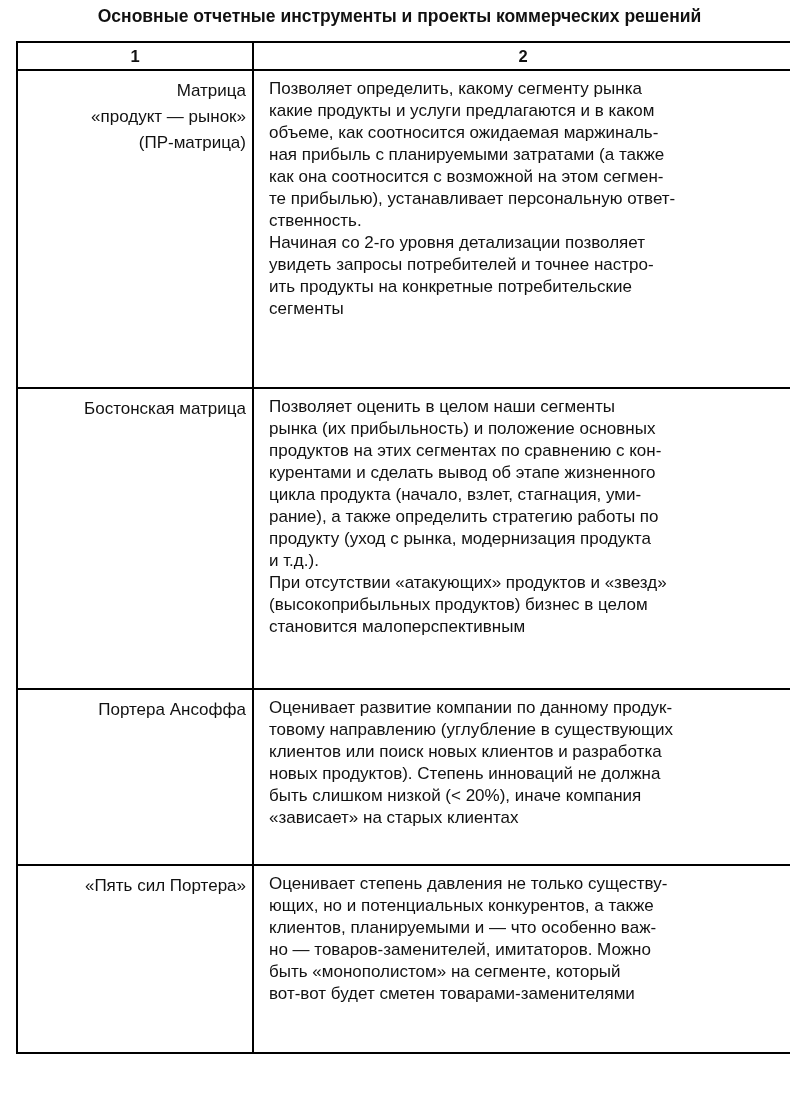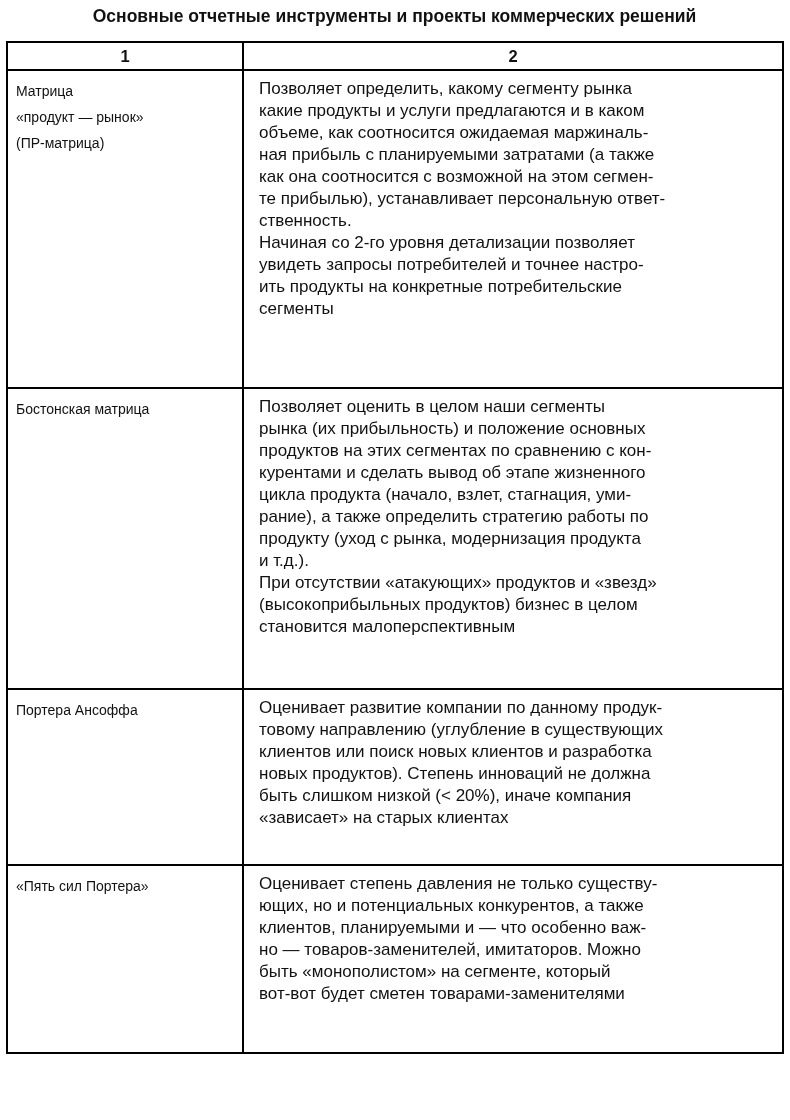--- a/index.html
+++ b/index.html
@@ -8,21 +8,21 @@
   }
   body {
     width: 790px;
     height: 1120px;
     background: #ffffff;
     color: #111111;
     font-family: "Liberation Sans", sans-serif;
     overflow: hidden;
   }
   .page {
-    padding: 4px 7px 0 6px;
+    padding: 4px 7px 0 16px;
     box-sizing: border-box;
   }
   .title {
     font-size: 17.5px;
     font-weight: bold;
     text-align: center;
     margin: 2px 0 15px 0;
     line-height: 20px;
   }
   table.tbl {
@@ -46,22 +46,22 @@
   }
   th.num {
     font-size: 16.5px;
     font-weight: bold;
     text-align: center;
     vertical-align: middle;
     padding: 2px;
   }
   td.tool {
     vertical-align: top;
-    text-align: left;
-    font-size: 14px;
+    text-align: right;
+    font-size: 17px;
     line-height: 26px;
     padding: 7px 6px 7px 8px;
     white-space: pre-line;
   }
   td.purpose {
     vertical-align: top;
     text-align: left;
     font-size: 17px;
     line-height: 22px;
     padding: 7px 8px 7px 15px;

